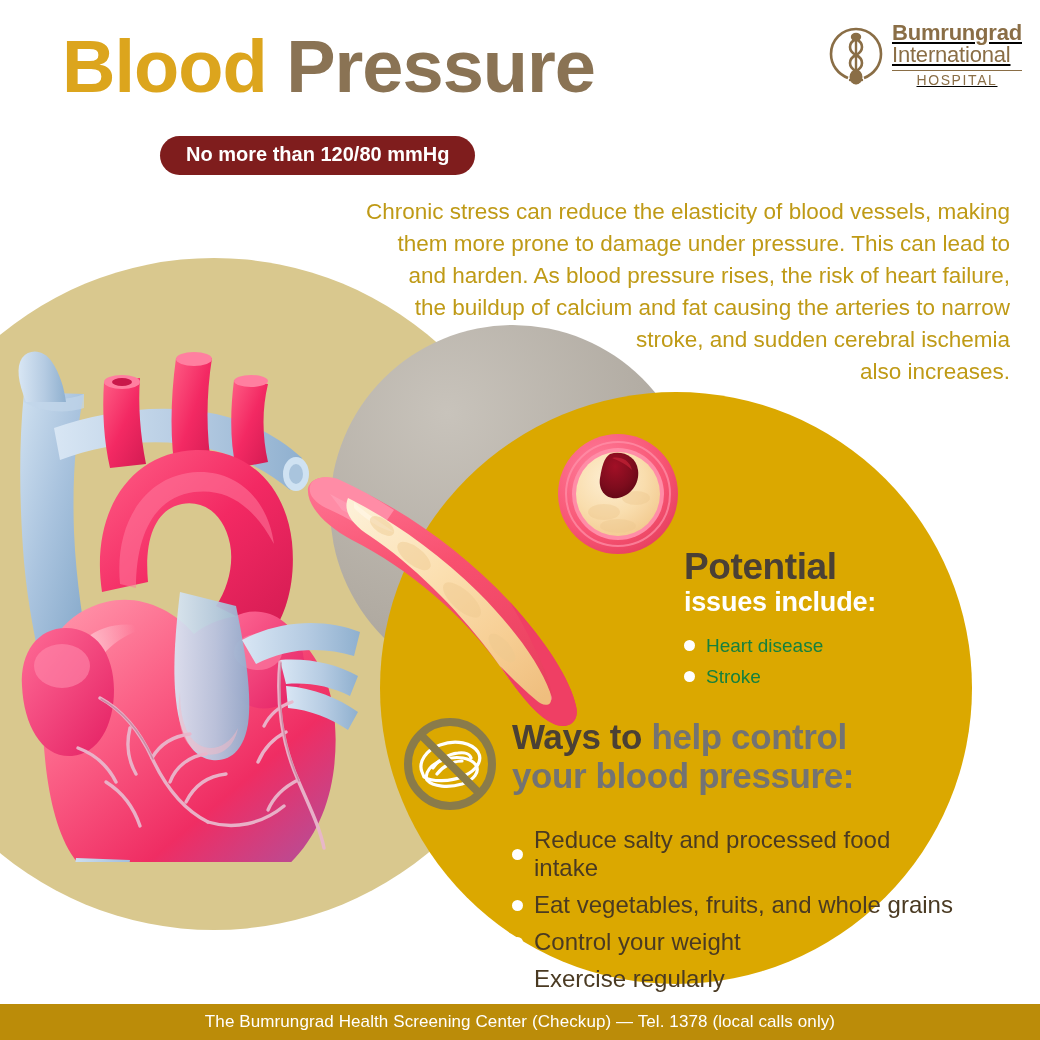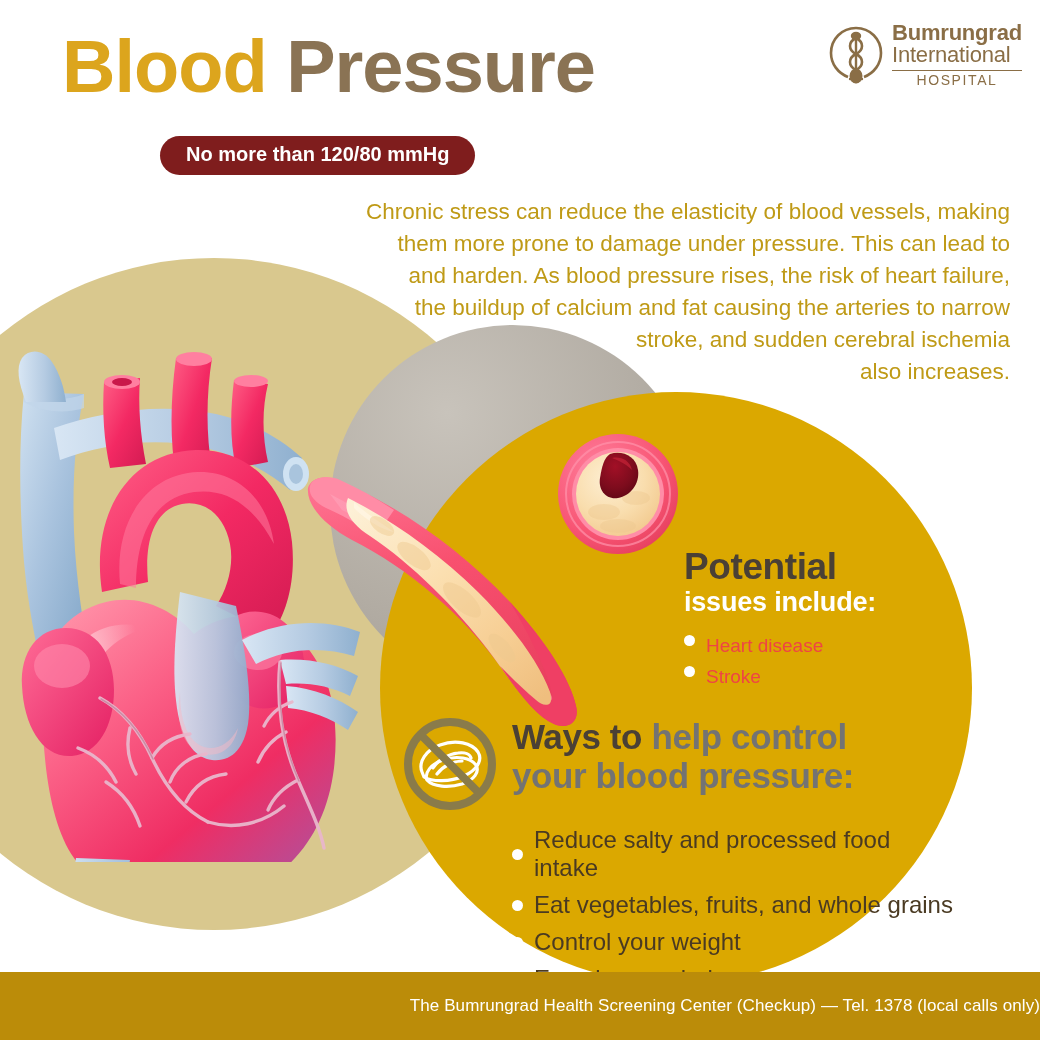--- a/index.html
+++ b/index.html
@@ -48,25 +48,25 @@
     border-radius: 50%;
     background: #dba800;
   }
 
   
   .footer-bar {
     position: absolute;
     left: 0;
     right: 0;
     bottom: 0;
-    height: 68px;
+    height: 36px;
     background: #bb8c09;
     display: flex;
     align-items: center;
-    justify-content: flex-end;
+    justify-content: center;
   }
   .footer-text {
     color: #ffffff;
     font-size: 17px;
     letter-spacing: .1px;
     white-space: nowrap;
   }
 
   
   .title {
@@ -94,22 +94,23 @@
     font-weight: bold;
     white-space: nowrap;
   }
 
   
   .logo {
     position: absolute;
     right: 18px;
     top: 22px;
     display: flex;
-    align-items: center;
+    align-items: flex-end;
     gap: 6px;
+    text-decoration: underline;
   }
   .logo-mark { flex: 0 0 auto; display: block; }
   .logo-text {
     color: #8a6e46;
     line-height: 1.02;
   }
   .logo-line1 { font-size: 22px; font-weight: bold; letter-spacing: -.2px; }
   .logo-line2 { font-size: 22px; font-weight: normal; letter-spacing: -.2px; }
   .logo-rule {
     height: 1px;
@@ -157,24 +158,24 @@
     letter-spacing: -.2px;
     margin-top: 1px;
   }
   .issues-list {
     margin-top: 18px;
     padding: 0;
     list-style: none;
   }
   .issues-list li {
     display: flex;
-    align-items: flex-start;
+    align-items: center;
     gap: 11px;
     margin-bottom: 9px;
-    color: #ef4444;
+    color: #15803d;
     font-size: 19px;
   }
   .dot {
     flex: 0 0 auto;
     width: 11px;
     height: 11px;
     border-radius: 50%;
     background: #ffffff;
   }
 

